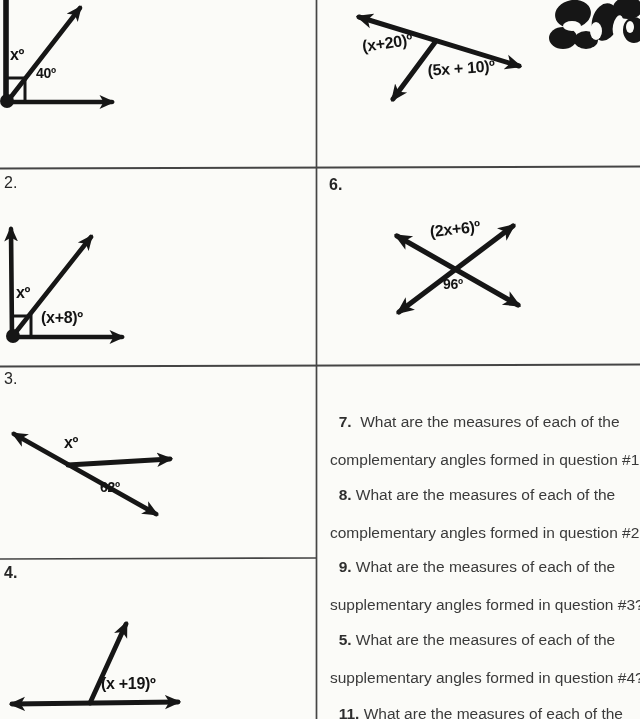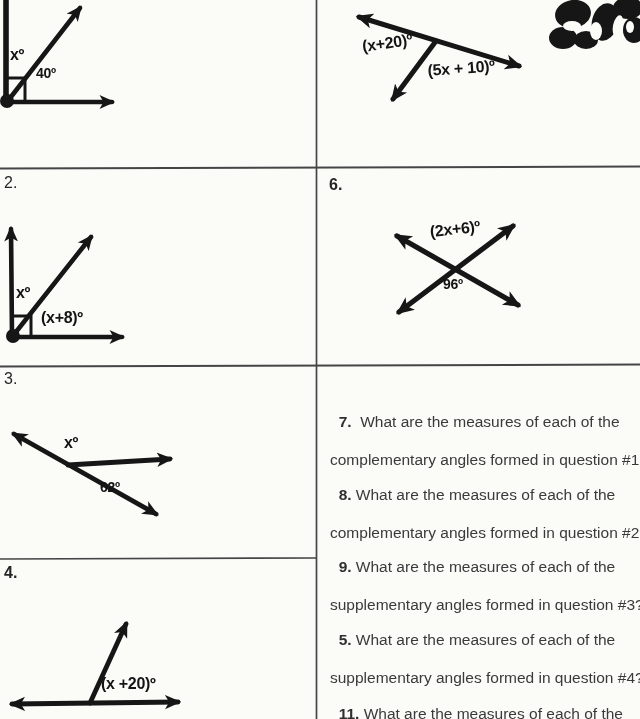--- a/index.html
+++ b/index.html
@@ -107,21 +107,21 @@
 <span class="lbl" style="left:16px;top:284px;">xº</span>
 <span class="lbl" style="left:41px;top:309px;">(x+8)º</span>
 
 <span class="lbl r-6" style="left:429px;top:223px;">(2x+6)º</span>
 <span class="lbl big" style="left:443px;top:276px;">96º</span>
 
 <span class="lbl" style="left:64px;top:434px;">xº</span>
 <span class="lbl big" style="left:100px;top:479px;">62º</span>
 
 <span class="lbl" style="left:53px;top:701px;margin-top:45px;">2xº</span>
-<span class="lbl" style="left:101px;top:675px;">(x +20)º</span>
+<span class="lbl" style="left:101px;top:675px;">(x +19)º</span>
 
 <div class="question" style="top:393px;">
   <span class="q-num">7.</span><span>  What are the measures of each of the</span>
   <span class="q-line2">complementary angles formed in question #1?</span>
 </div>
 
 <div class="question" style="top:466px;">
   <span class="q-num">8.</span><span> What are the measures of each of the</span>
   <span class="q-line2">complementary angles formed in question #2?</span>
 </div>

